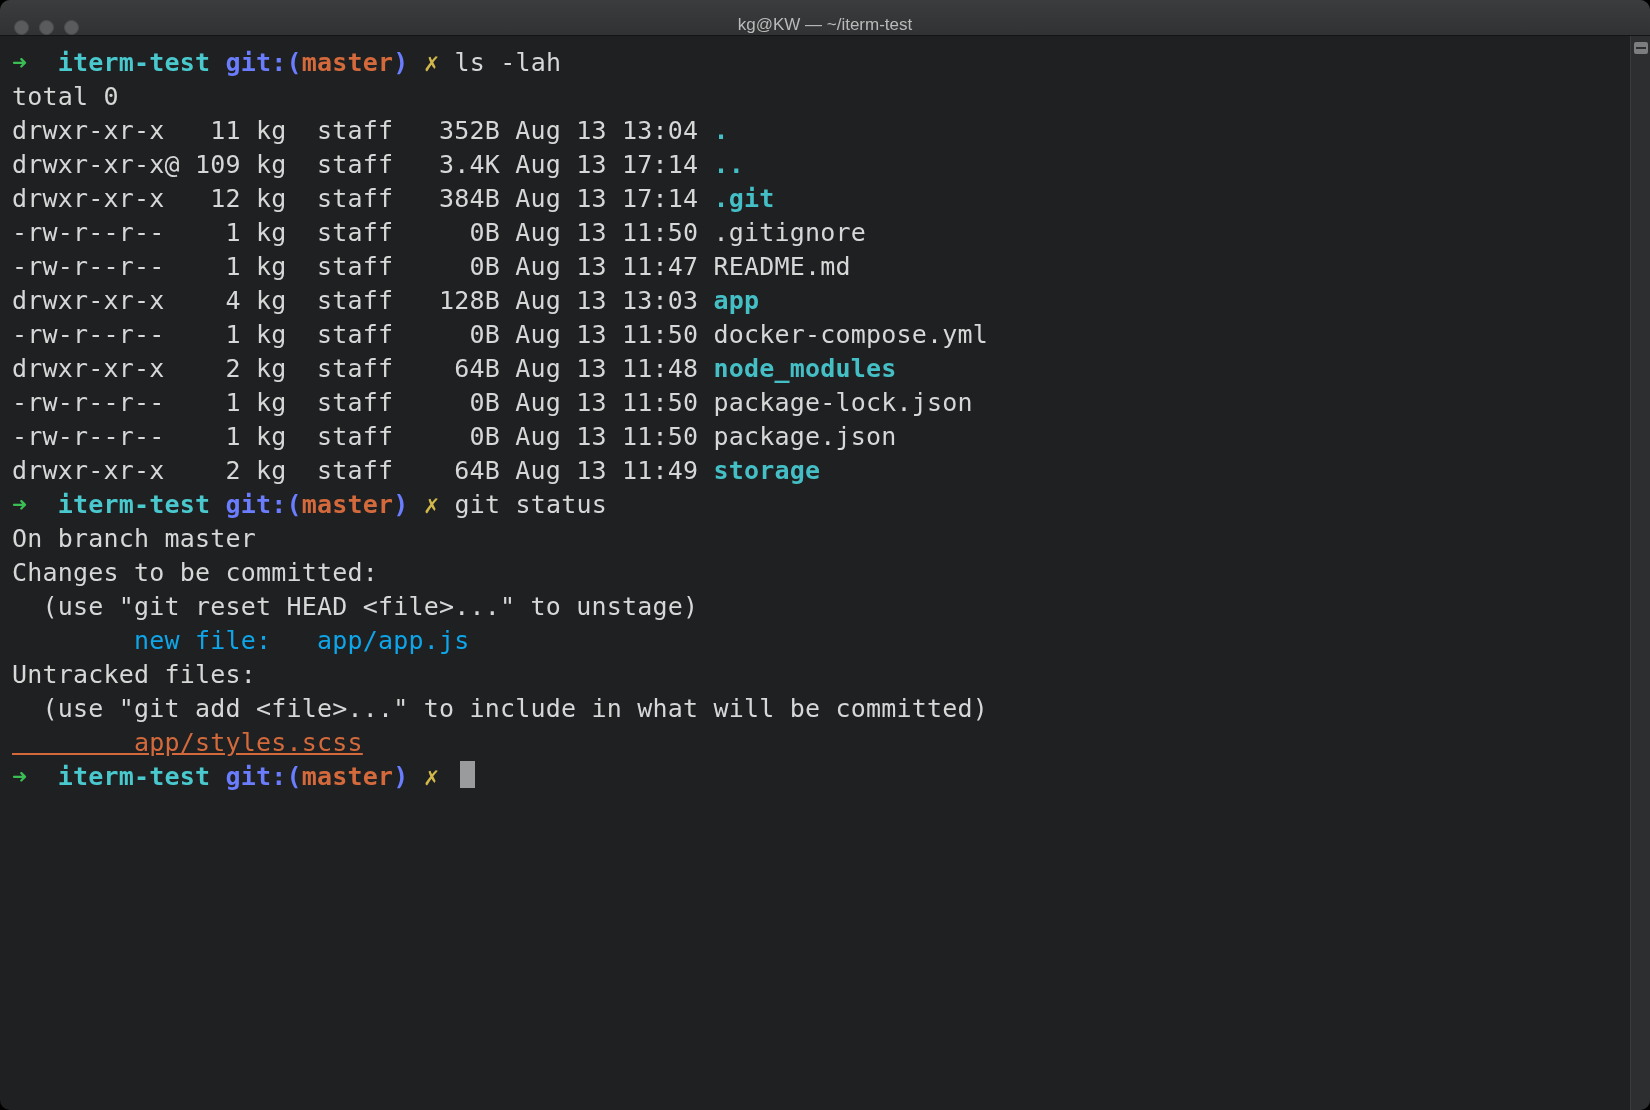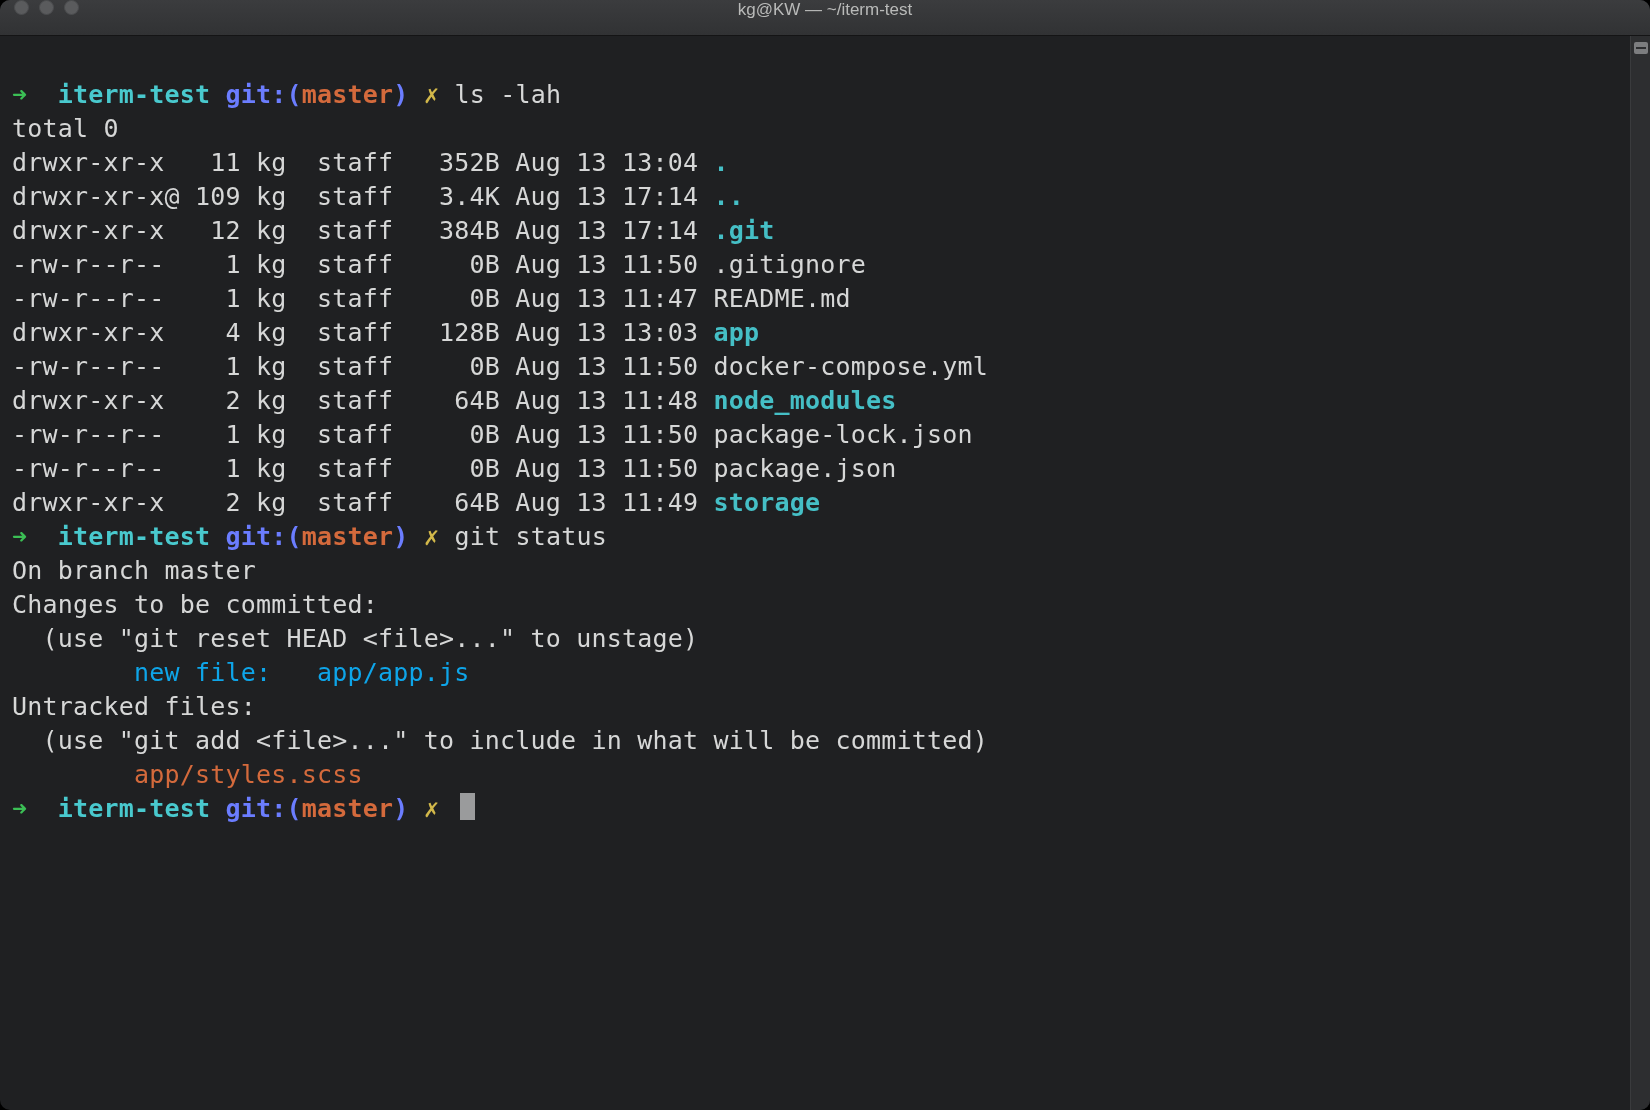--- a/index.html
+++ b/index.html
@@ -16,21 +16,21 @@
     background: #1f2022;
     display: flex;
     flex-direction: column;
     border-radius: 10px;
     overflow: hidden;
   }
   .titlebar {
     height: 36px;
     background: linear-gradient(#3b3c3e, #313234);
     display: flex;
-    align-items: flex-start;
+    align-items: flex-end;
     position: relative;
     flex-shrink: 0;
     border-bottom: 1px solid #141415;
   }
   .traffic {
     display: flex;
     gap: 10px;
     margin-left: 14px;
   }
   .traffic-light {
@@ -54,21 +54,20 @@
     min-height: 0;
   }
   .term {
     flex: 1;
     padding: 10px 12px 20px 12px;
     color: #d6d7d7;
     font-size: 25px;
     line-height: 34px;
     white-space: pre;
     letter-spacing: 0.2px;
-    margin-top: 32px;
   }
   .gutter {
     width: 20px;
     flex-shrink: 0;
     background: #2d2e30;
     border-left: 1px solid #3a3b3d;
     display: flex;
     flex-direction: column;
     align-items: center;
     padding-top: 6px;
@@ -88,21 +87,21 @@
   }
 
   .arrow  { color: #3bbf55; font-weight: bold; }
   .cwd    { color: #49c9ce; font-weight: bold; }
   .gitlbl { color: #6b7dff; font-weight: bold; }
   .branch { color: #d46a3c; font-weight: bold; }
   .dirty  { color: #d2b84a; font-weight: bold; }
   .cmd    { color: #d6d7d7; }
   .dir    { color: #45bfc6; font-weight: bold; }
   .staged { color: #0ea5e9; }
-  .untrk  { color: #d46a3c; }
+  .untrk  { color: #d46a3c; text-decoration: underline; }
 
   .cursor {
     display: inline-block;
     width: 15px;
     height: 27px;
     background: #9a9b9c;
     vertical-align: -3px;
     margin-left: 6px;
   }
 </style>

